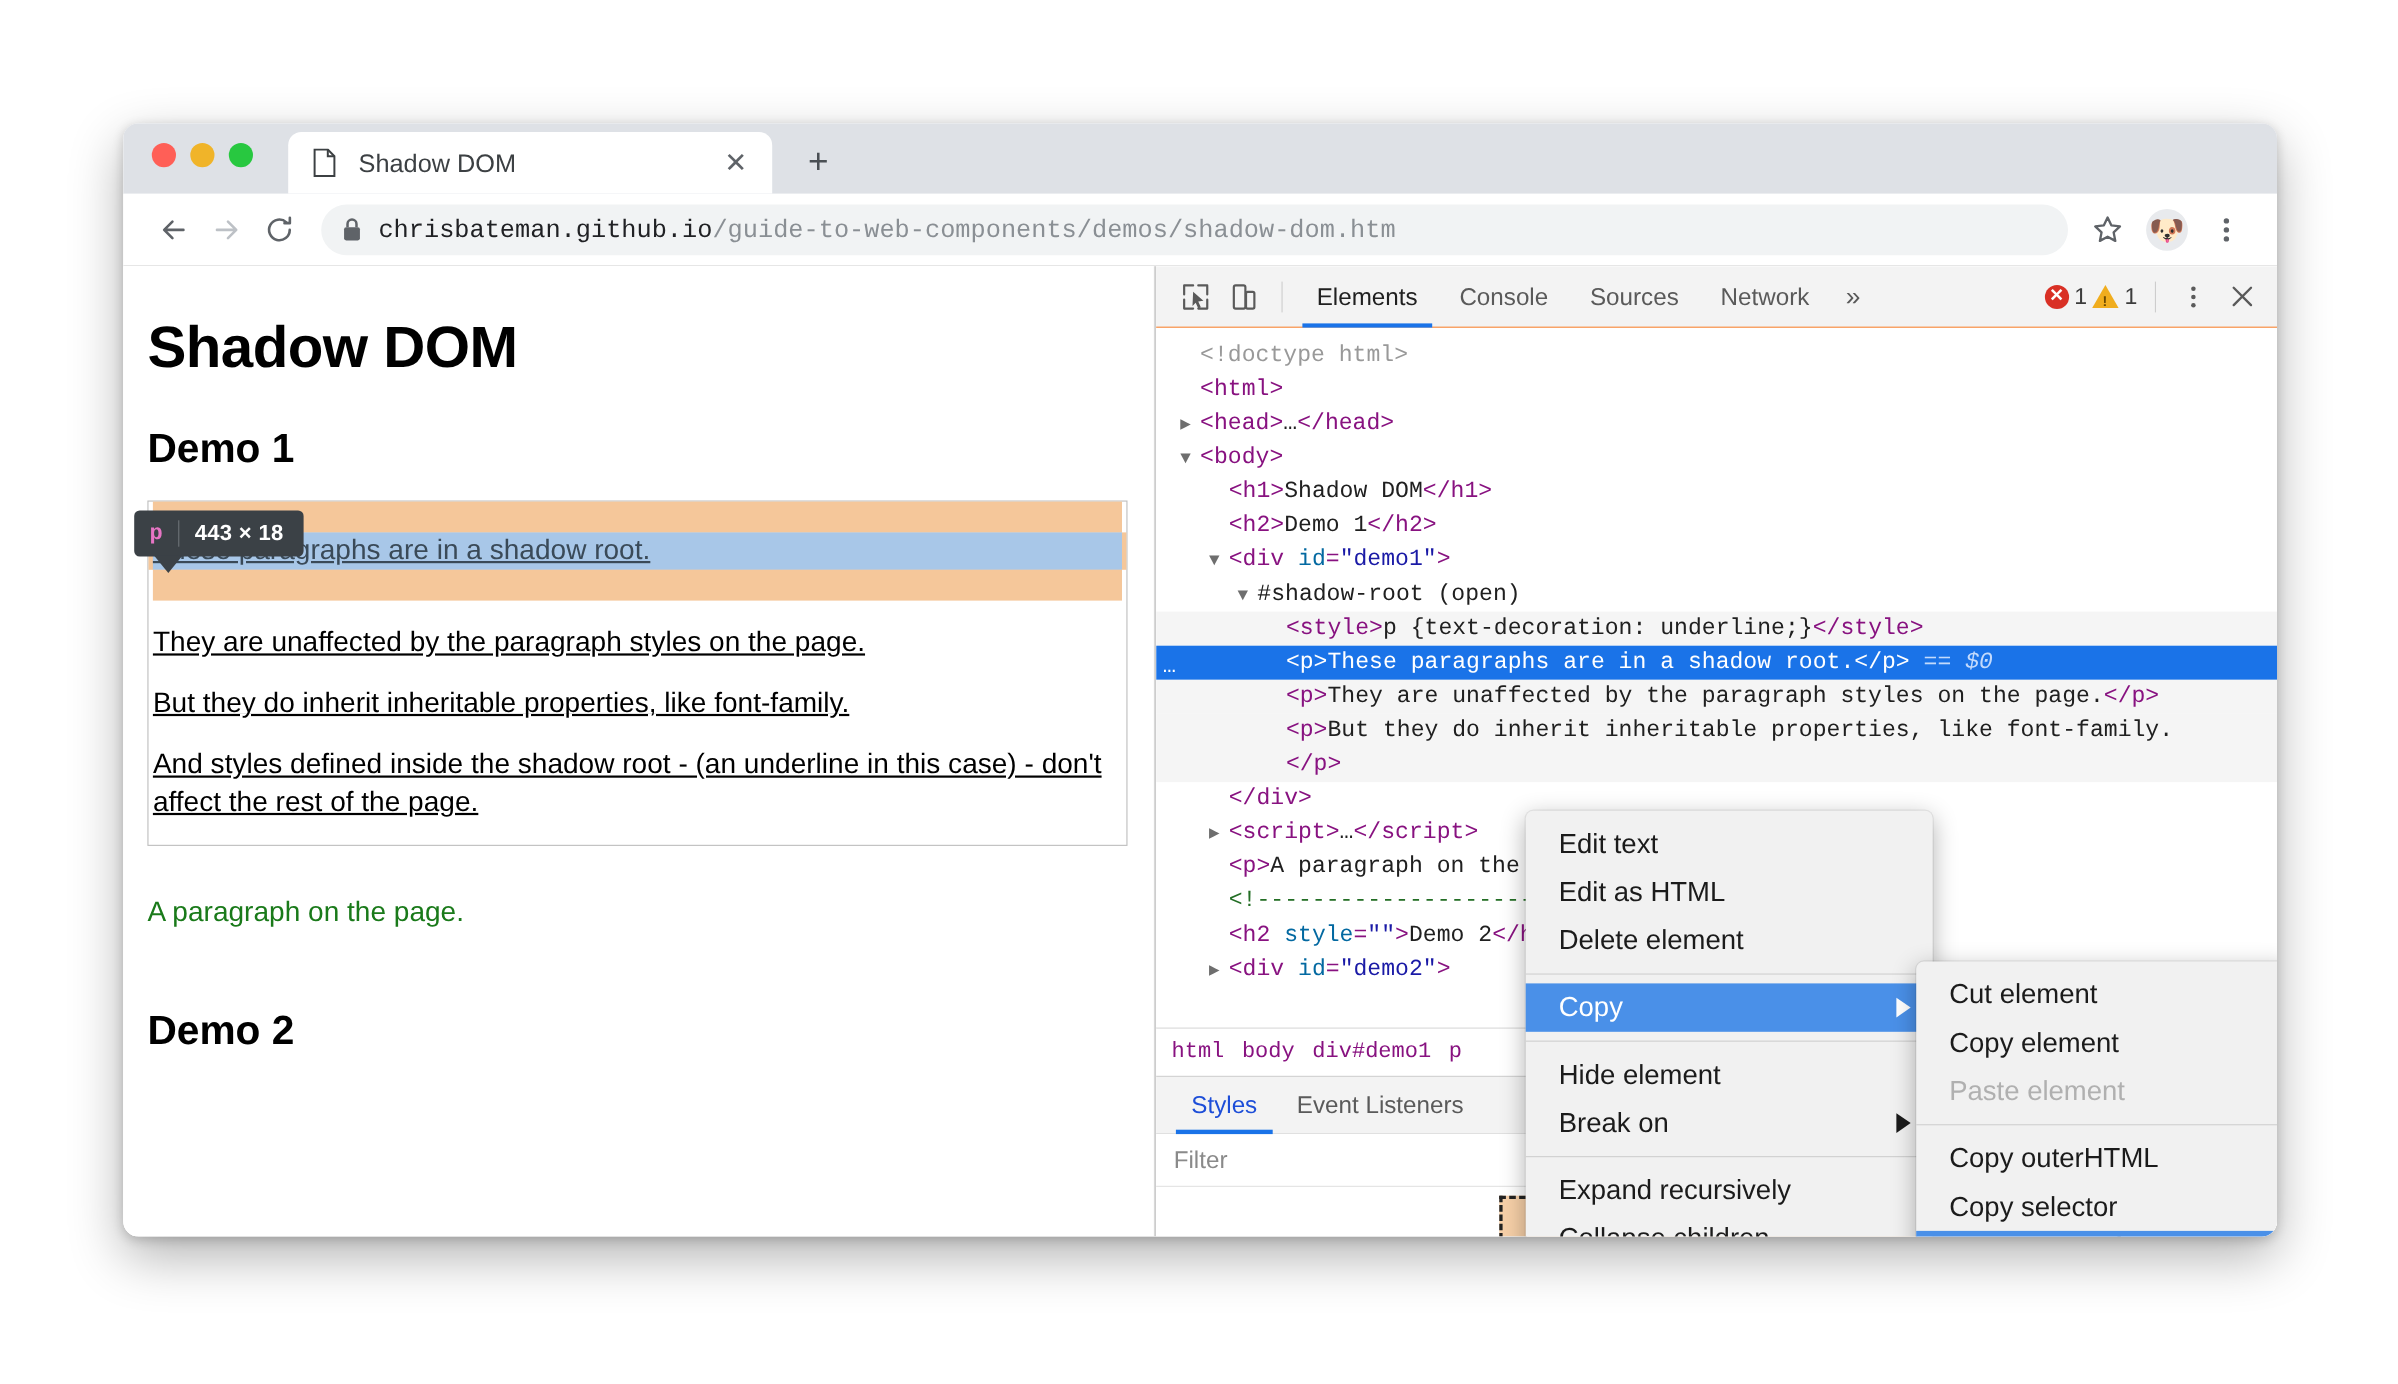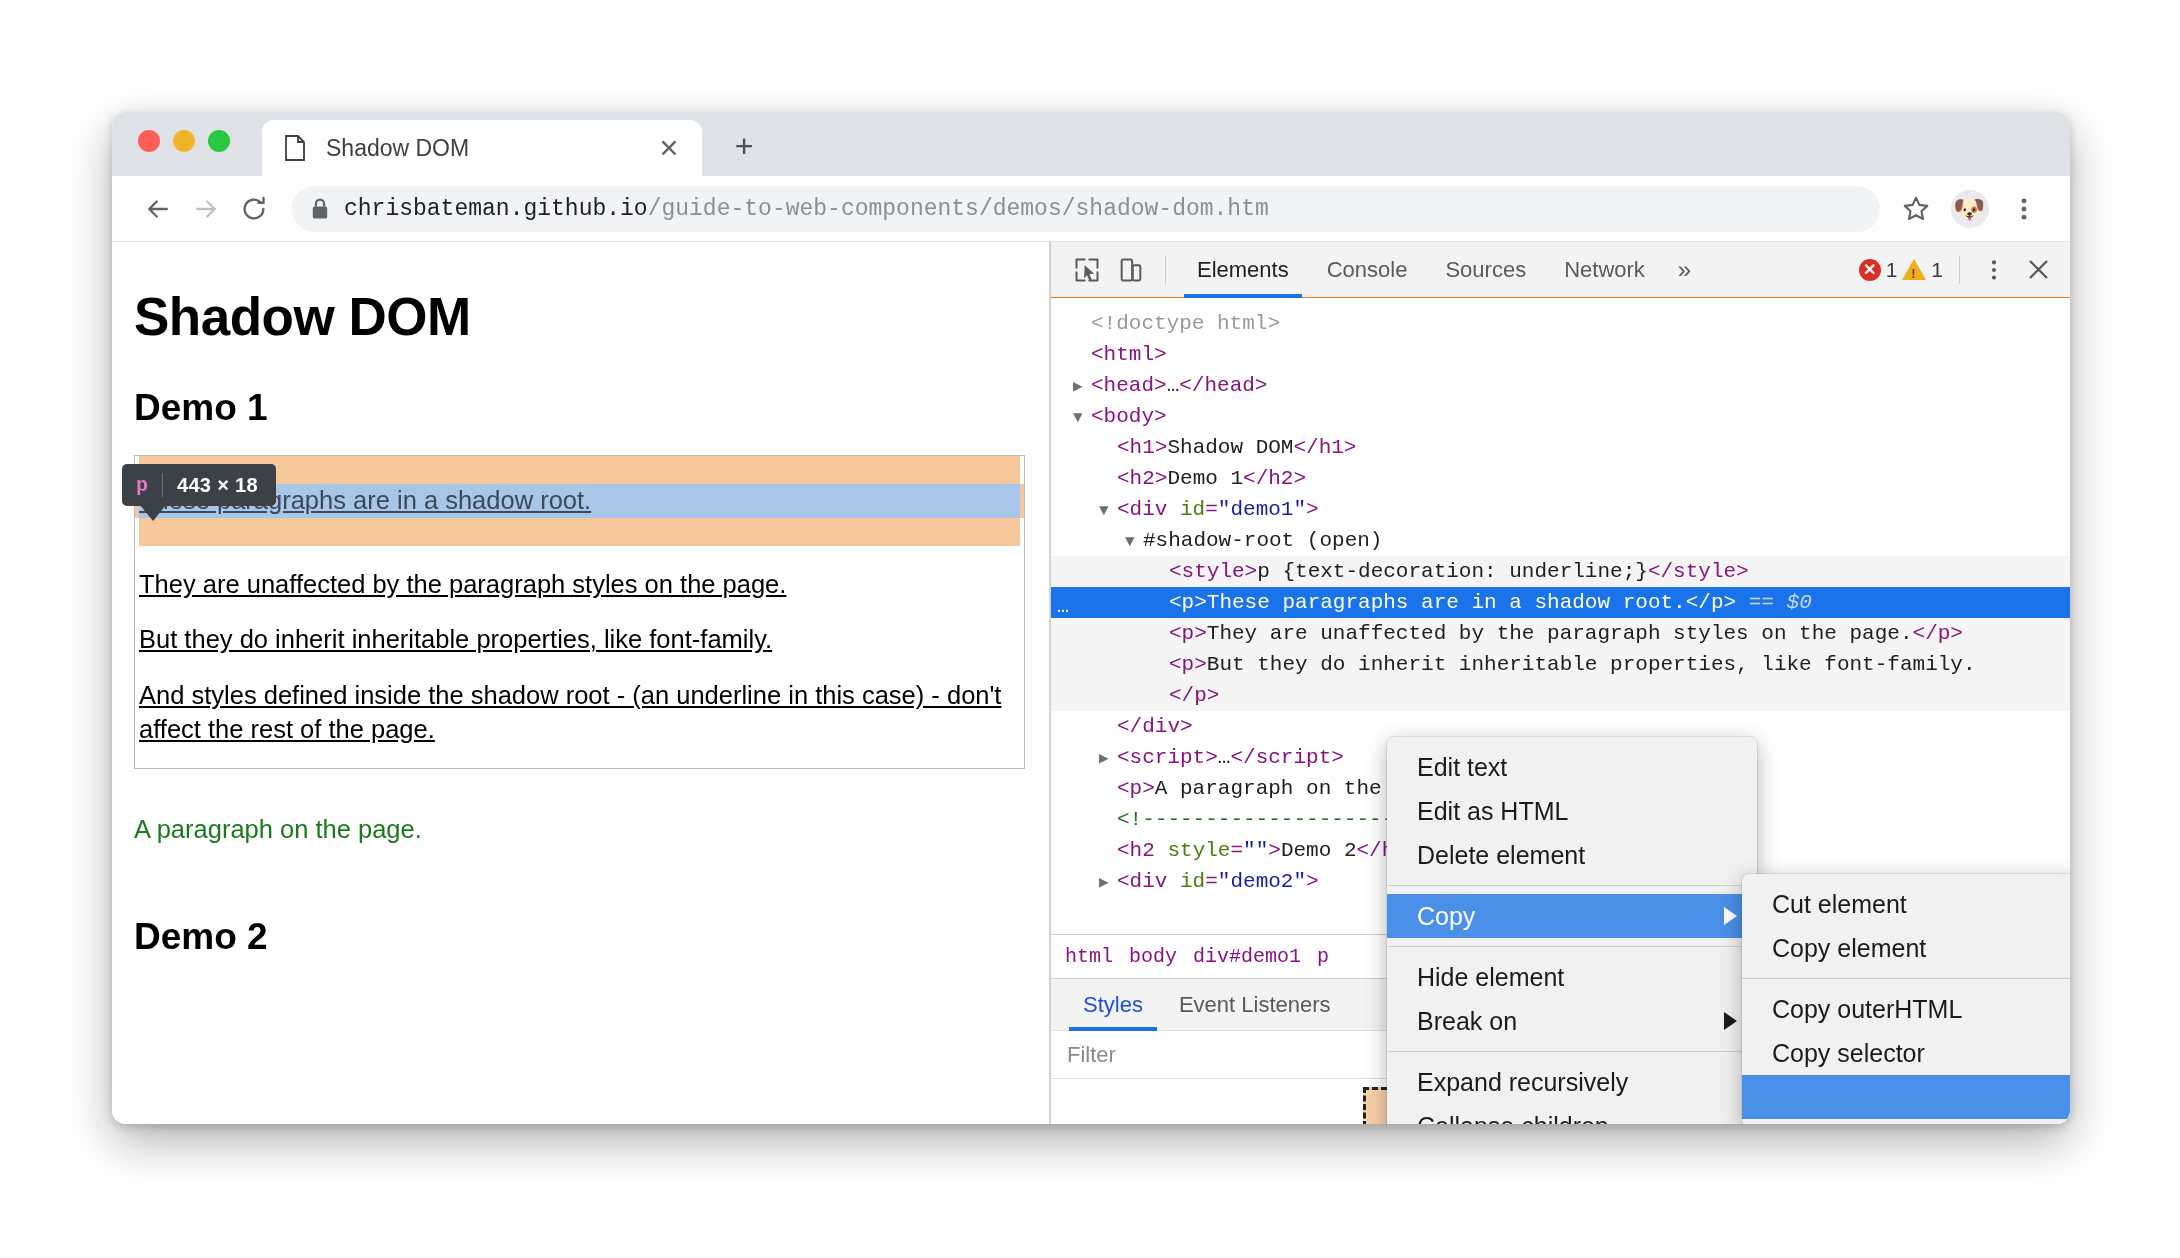--- a/index.html
+++ b/index.html
@@ -321,21 +321,21 @@
     background: #1a73e8;
     color: #fff;
   }
   .dom-row.selected .tag,
   .dom-row.selected .punct,
   .dom-row.selected .txt { color: #ffffff; }
   .dom-row.selected .dollar { color: #c3dafc; font-style: italic; }
   .dom-row.shadow-bg { background: #f5f5f5; }
   .indent { display: inline-block; }
   .tag { color: #881280; }
-  .attr-name { color: #4d7c0f; }
+  .attr-name { color: #0369a1; }
   .attr-val { color: #1a1aa6; }
   .txt { color: #202020; }
   .doctype { color: #999; }
   .comment { color: #236e25; }
   .shadow-label { color: #202020; }
   .arrow {
     display: inline-block;
     width: 18px;
     color: #6e6e6e;
     font-size: 16px;
@@ -686,20 +686,23 @@
         <span class="ctx-label">Collapse children</span>
       </div>
     </div>
   <div id="ctx-sub" class="ctx-menu">
       <div class="ctx-item">
         <span class="ctx-label">Cut element</span>
       </div>
       <div class="ctx-item">
         <span class="ctx-label">Copy element</span>
       </div>
+      <div class="ctx-item disabled">
+        <span class="ctx-label">Paste element</span>
+      </div>
       <div class="ctx-divider"></div>
       <div class="ctx-item">
         <span class="ctx-label">Copy outerHTML</span>
       </div>
       <div class="ctx-item">
         <span class="ctx-label">Copy selector</span>
       </div>
       <div class="ctx-item highlighted"></div>
     </div>
 

